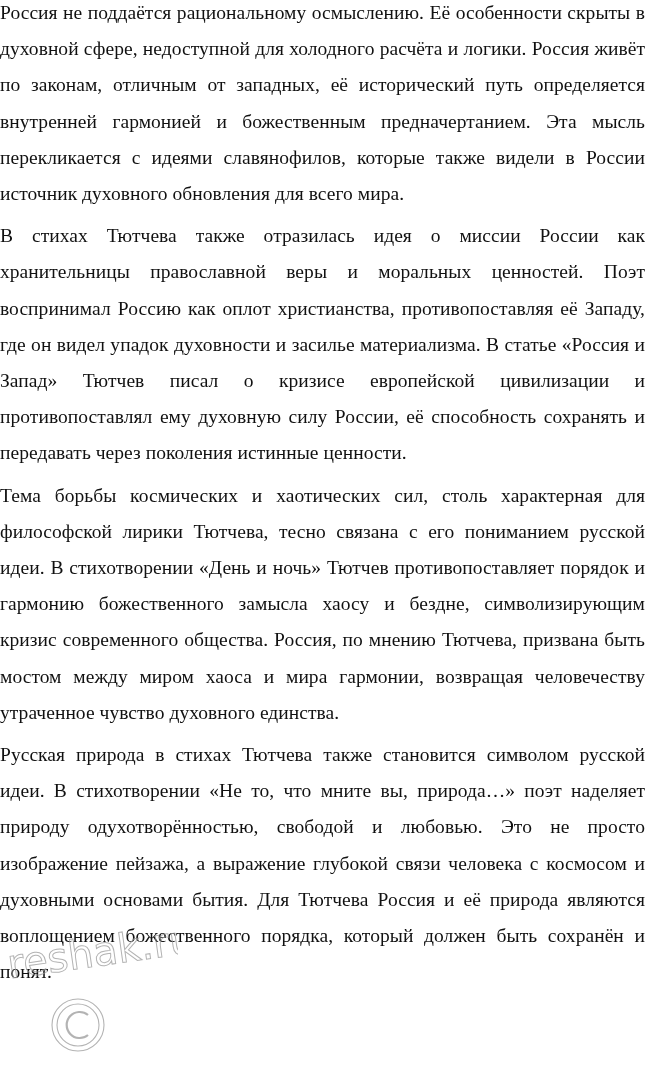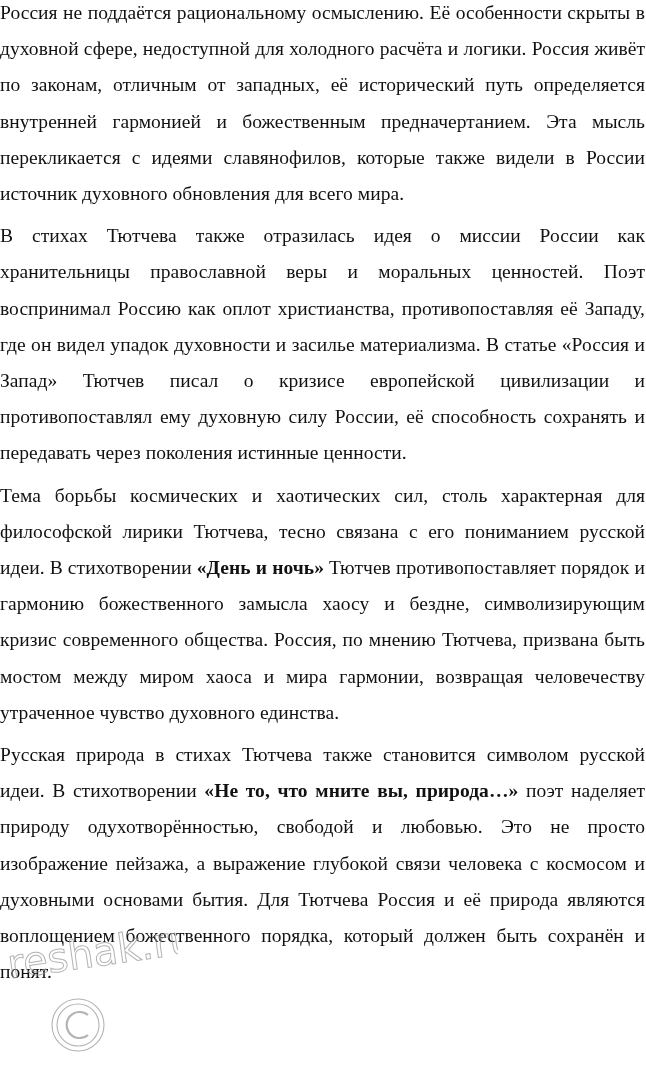--- a/index.html
+++ b/index.html
@@ -25,21 +25,21 @@
     }
     .para {
       margin: 0 0 6px 0;
       font-size: 19.5px;
       line-height: 36.2px;
       text-align: justify;
       text-align-last: left;
       letter-spacing: 0.05px;
     }
     .para b {
-      font-weight: bold;
+      font-weight: normal;
     }
     .watermark {
       position: absolute;
       left: 8px;
       top: 925px;
       width: 170px;
       height: 150px;
       pointer-events: none;
     }
   </style>

